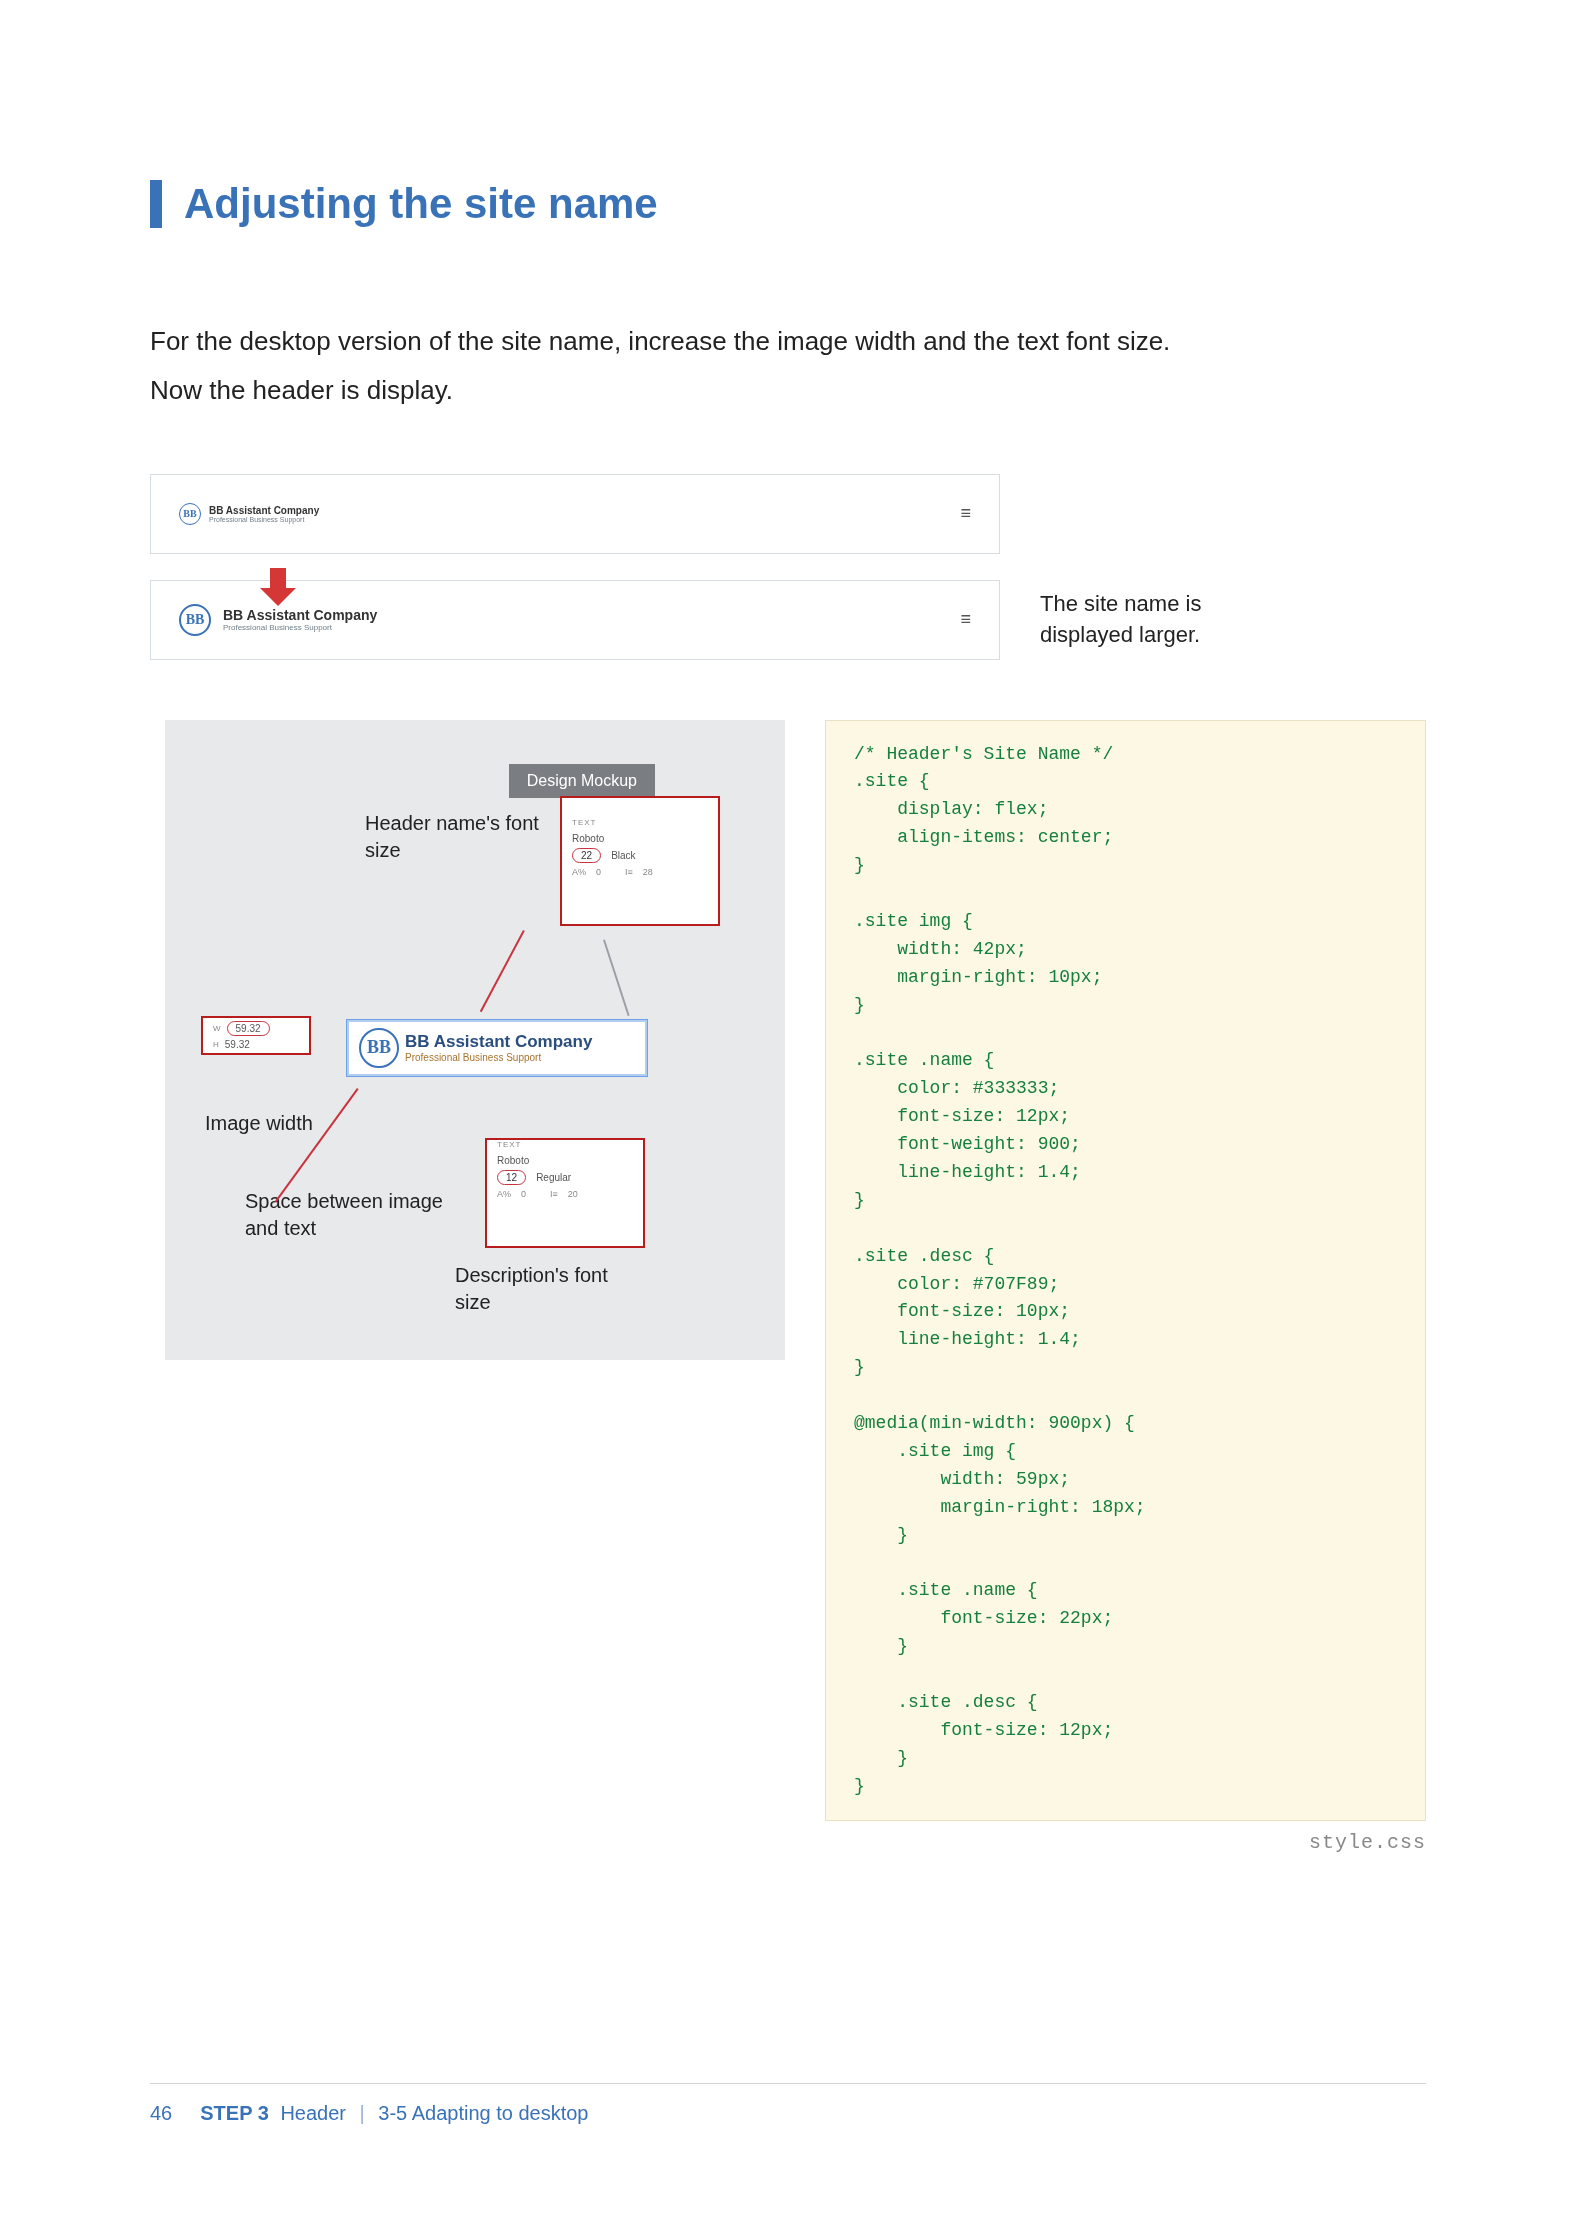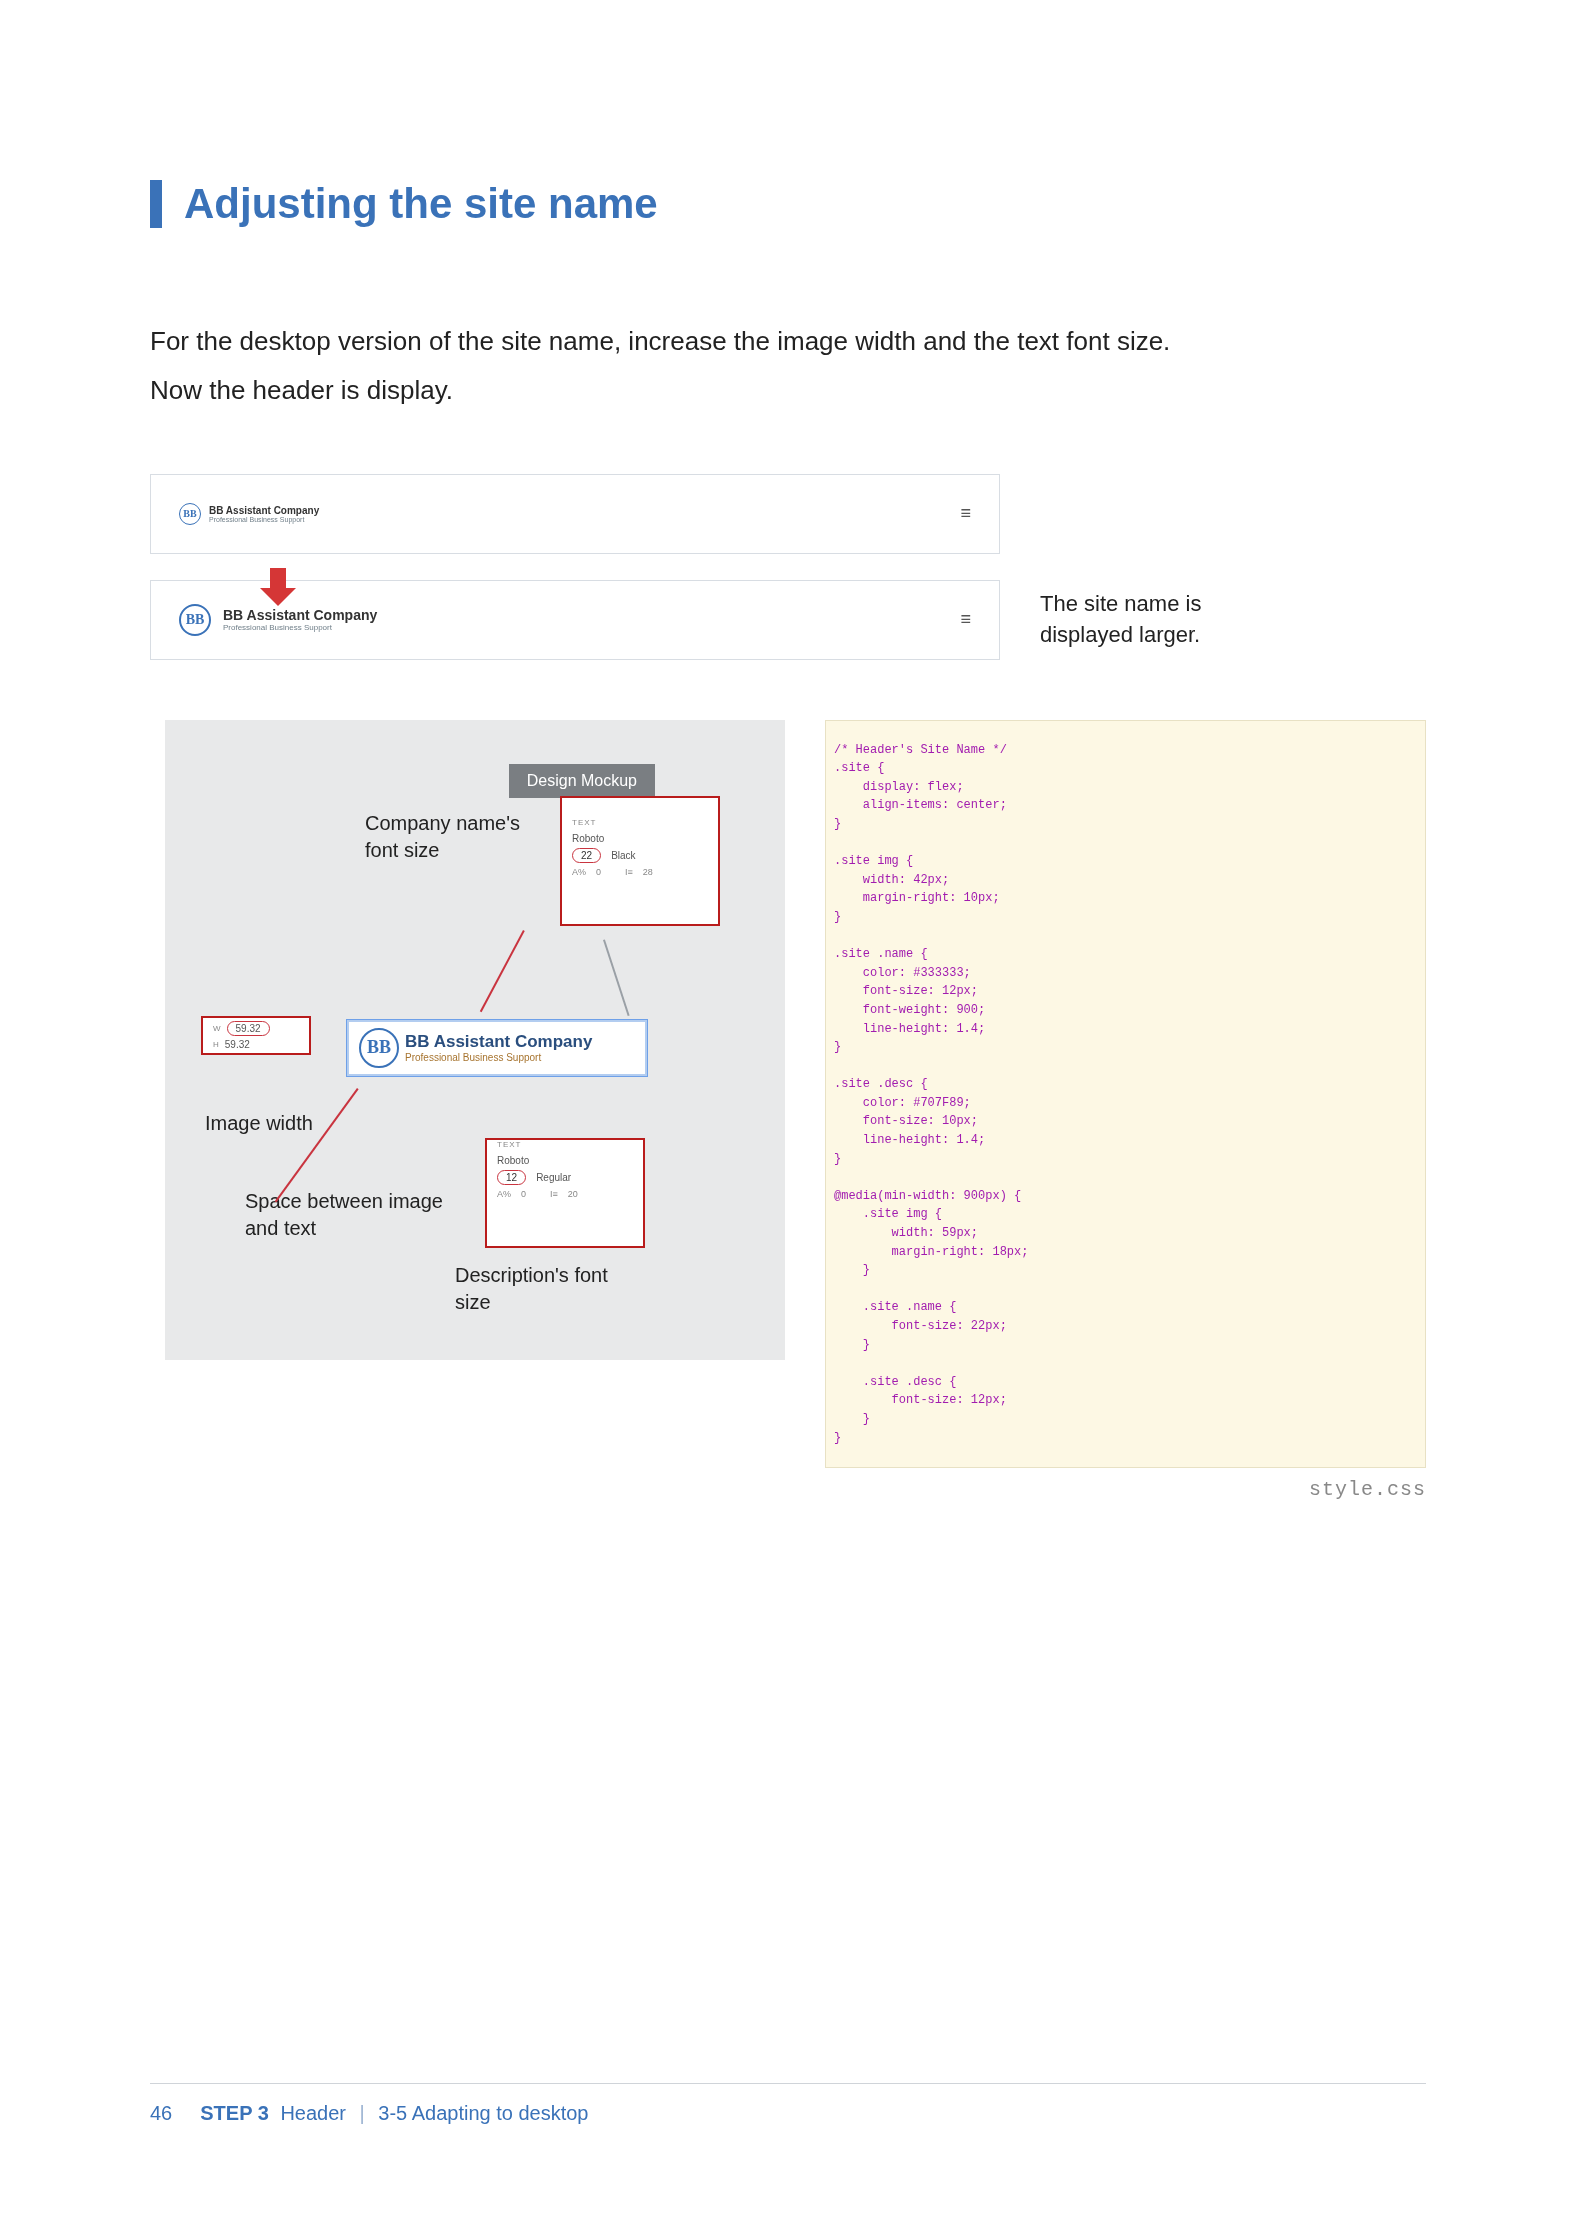--- a/index.html
+++ b/index.html
@@ -149,25 +149,25 @@
   .grey-line {
     position:absolute; top:220px; left:438px;
     width:1.5px; height:80px; background:#9aa0a6;
     transform: rotate(-18deg); transform-origin: top left;
   }
 
   .code-col { flex:1; }
   .code-box {
     background:#fdf8e4;
     border:1px solid #e8e1c4;
-    padding: 20px 8px;
+    padding: 20px 28px;
     font-family: "Courier New", monospace;
-    font-size: 12px;
+    font-size: 18px;
     line-height: 1.55;
-    color:#a21caf;
+    color:#15803d;
     white-space: pre;
   }
   .code-caption {
     text-align:right;
     font-family: "Courier New", monospace;
     color:#888; font-size:20px; letter-spacing:1px;
     margin-top:10px;
   }
 
   .footer {
@@ -232,21 +232,21 @@
       <div class="hamburger">≡</div>
     </div>
     <div class="side-note">The site name is displayed larger.</div>
   </div>
 
   <div class="cols">
 
     <div class="mockup-col">
       <div class="mockup-tab">Design Mockup</div>
 
-      <div class="mockup-label lbl-company">Company name's font size</div>
+      <div class="mockup-label lbl-company">Header name's font size</div>
       <div class="mockup-label lbl-imgw">Image width</div>
       <div class="mockup-label lbl-space">Space between image and text</div>
       <div class="mockup-label lbl-descfs">Description's font size</div>
 
       <div class="panel panel-top">
         <div class="hdr">TEXT</div>
         <div class="row">
             <span>Roboto</span>
           </div>
         <div class="row">

